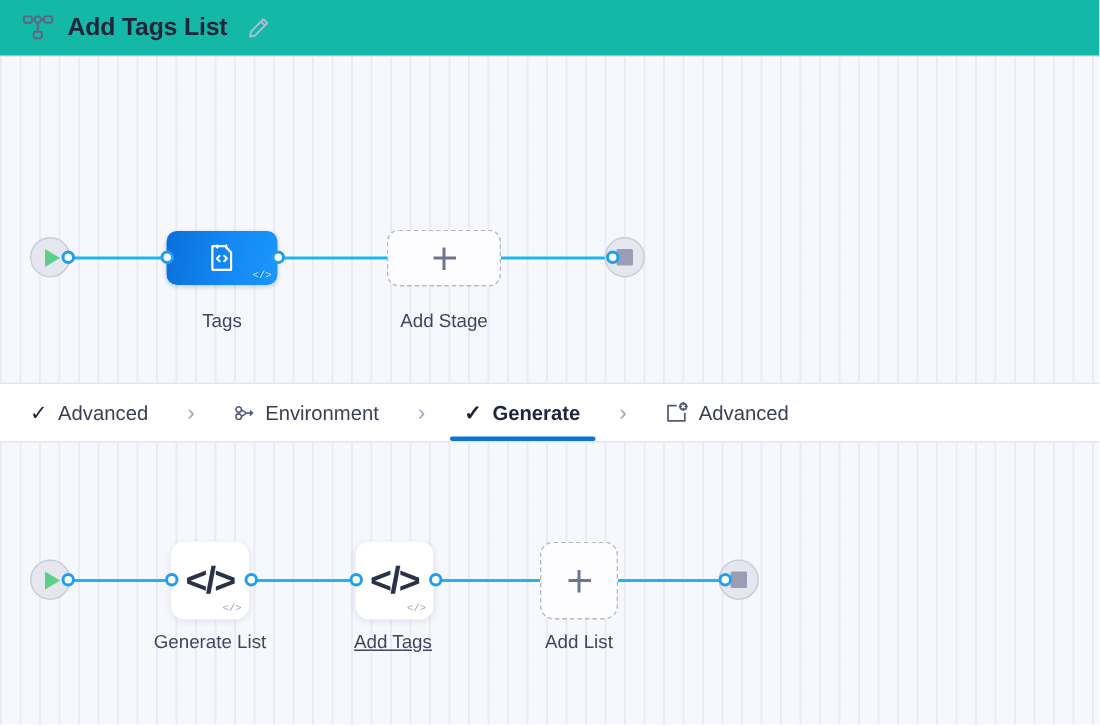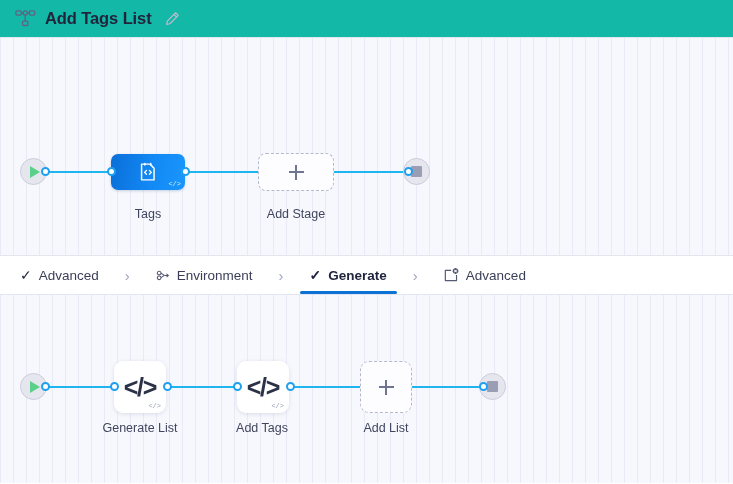--- a/index.html
+++ b/index.html
@@ -302,21 +302,21 @@
     <div class="dot" style="left:110px; top:87px;"></div>
     <div class="dot" style="left:163px; top:87px;"></div>
     <div class="node-label" style="left:90px; top:126px; width:100px;">Generate List</div>
 
     <div class="step-node" style="left:237px; top:66px;">
       <span class="code-glyph">&lt;/&gt;</span>
       <span class="badge">&lt;/&gt;</span>
     </div>
     <div class="dot" style="left:233px; top:87px;"></div>
     <div class="dot" style="left:286px; top:87px;"></div>
-    <div class="node-label" style="left:212px; top:126px; width:100px;">Add Tags</div>
+    <div class="node-label" style="left:212px; top:126px; width:100px;text-decoration:underline;">Add Tags</div>
 
     <div class="add-step" style="left:360px; top:66px;">
       <span class="plus"></span>
     </div>
     <div class="node-label" style="left:336px; top:126px; width:100px;">Add List</div>
 
     <div class="dot" style="left:479px; top:87px;"></div>
     <div class="terminal" style="left:479px; top:78px;">
       <span class="stop-sq"></span>
     </div>

